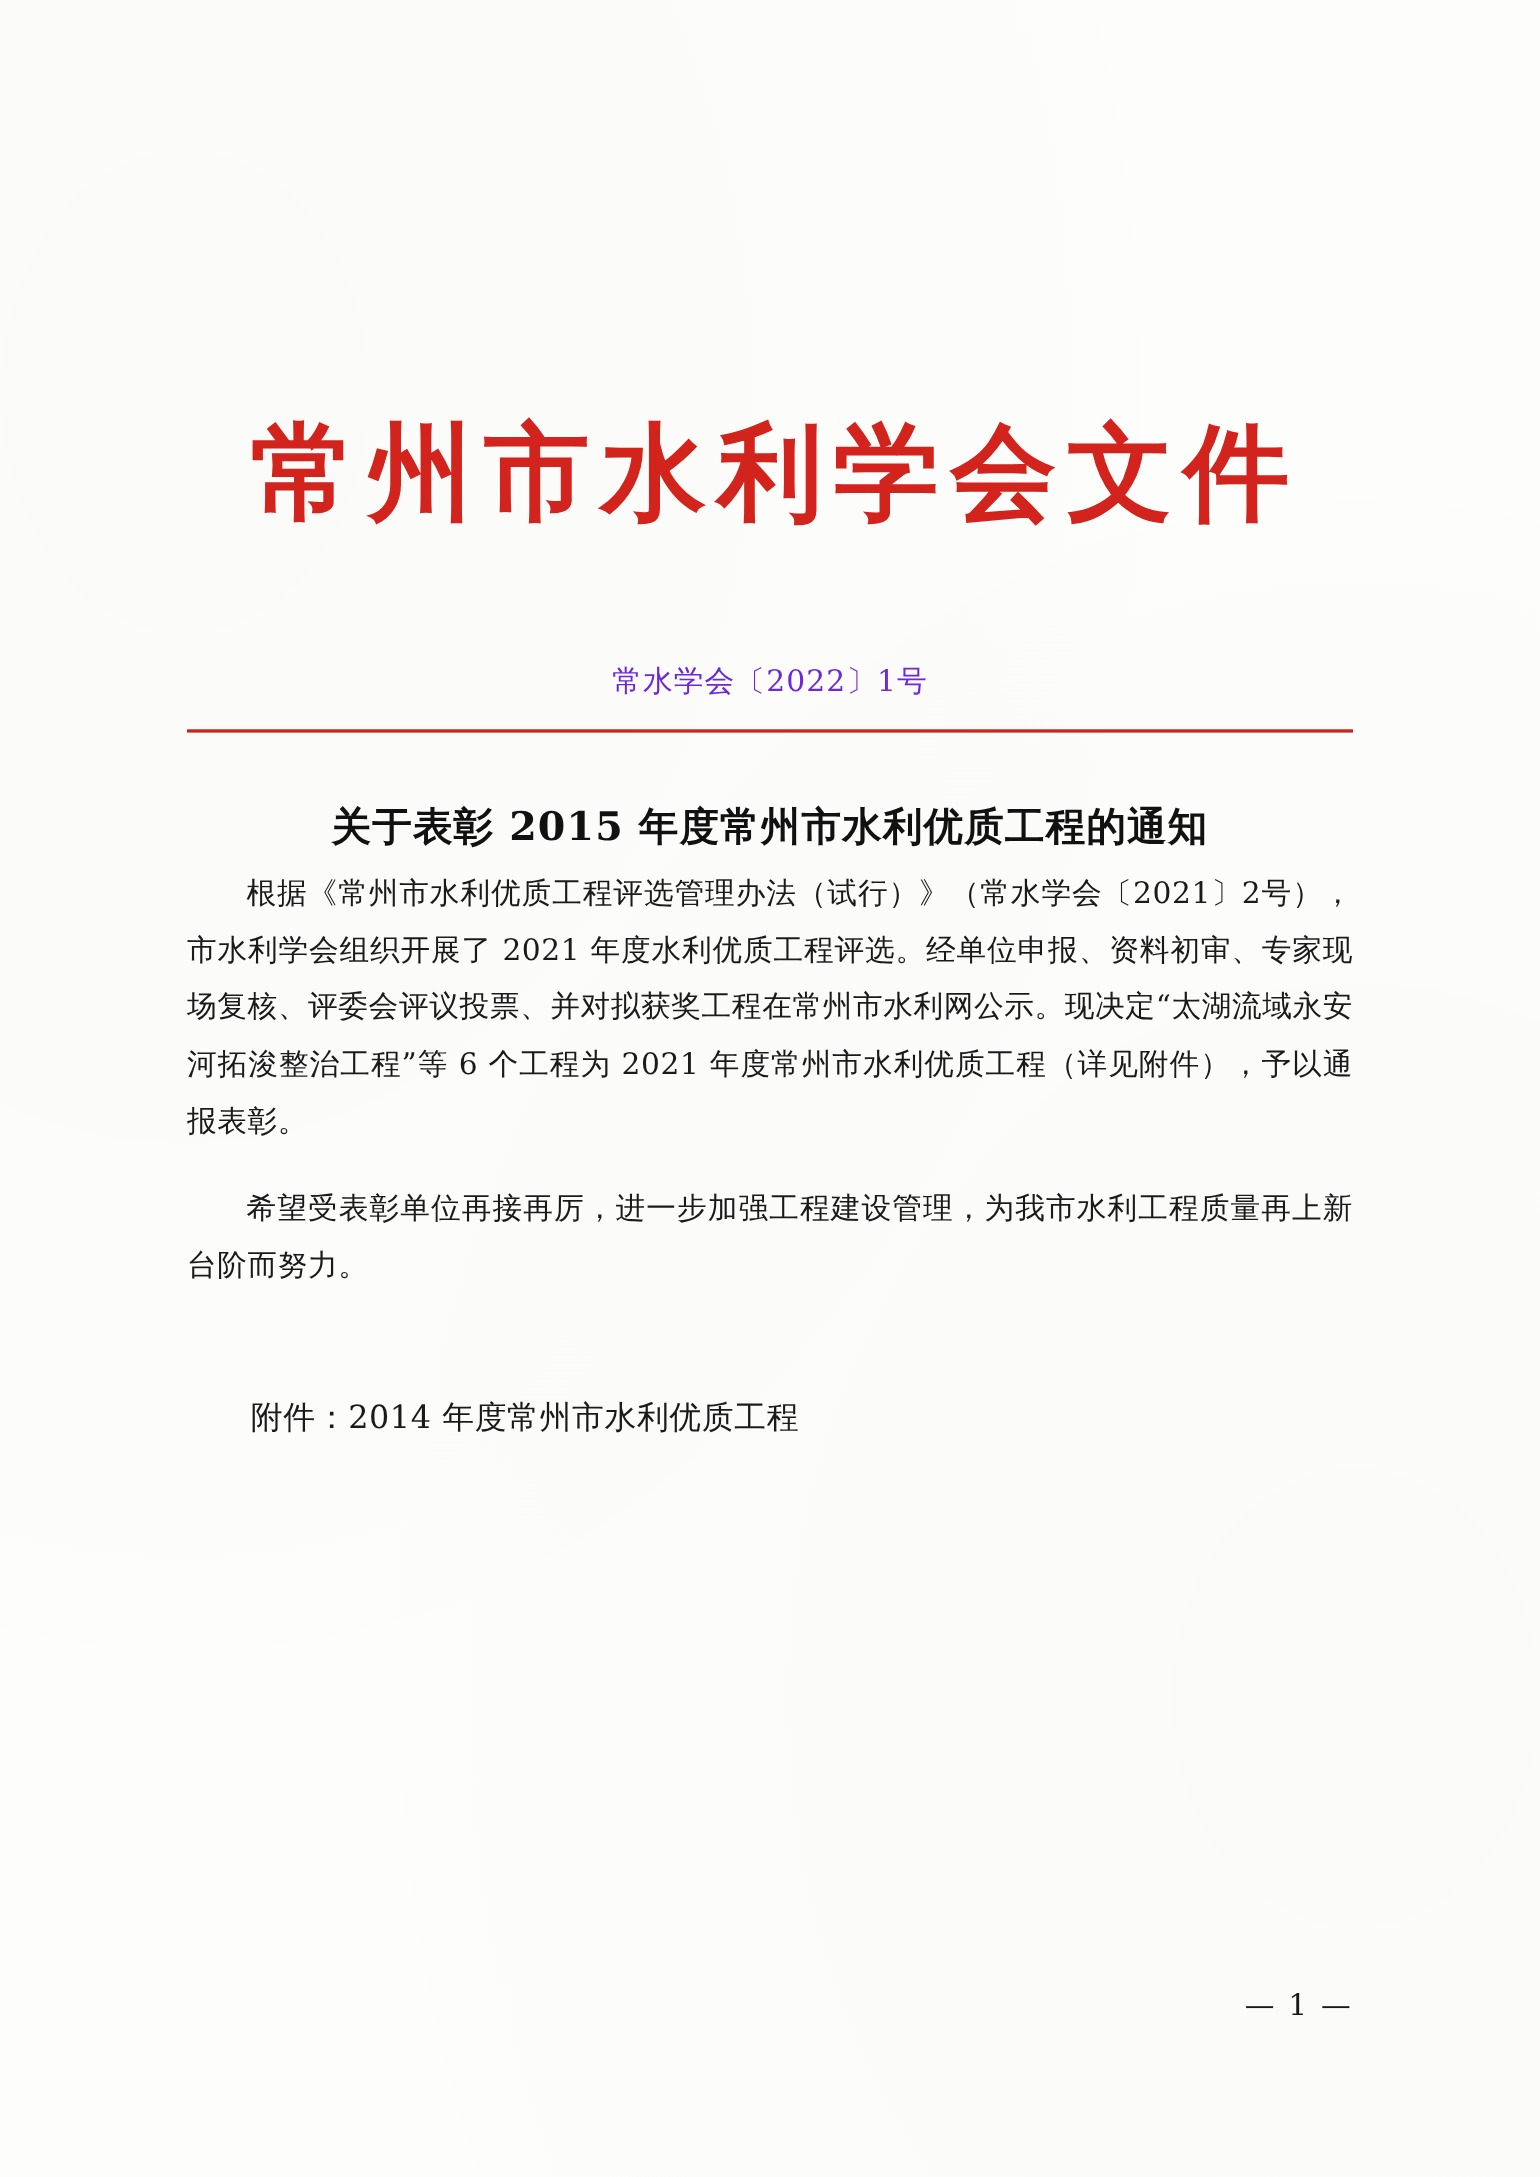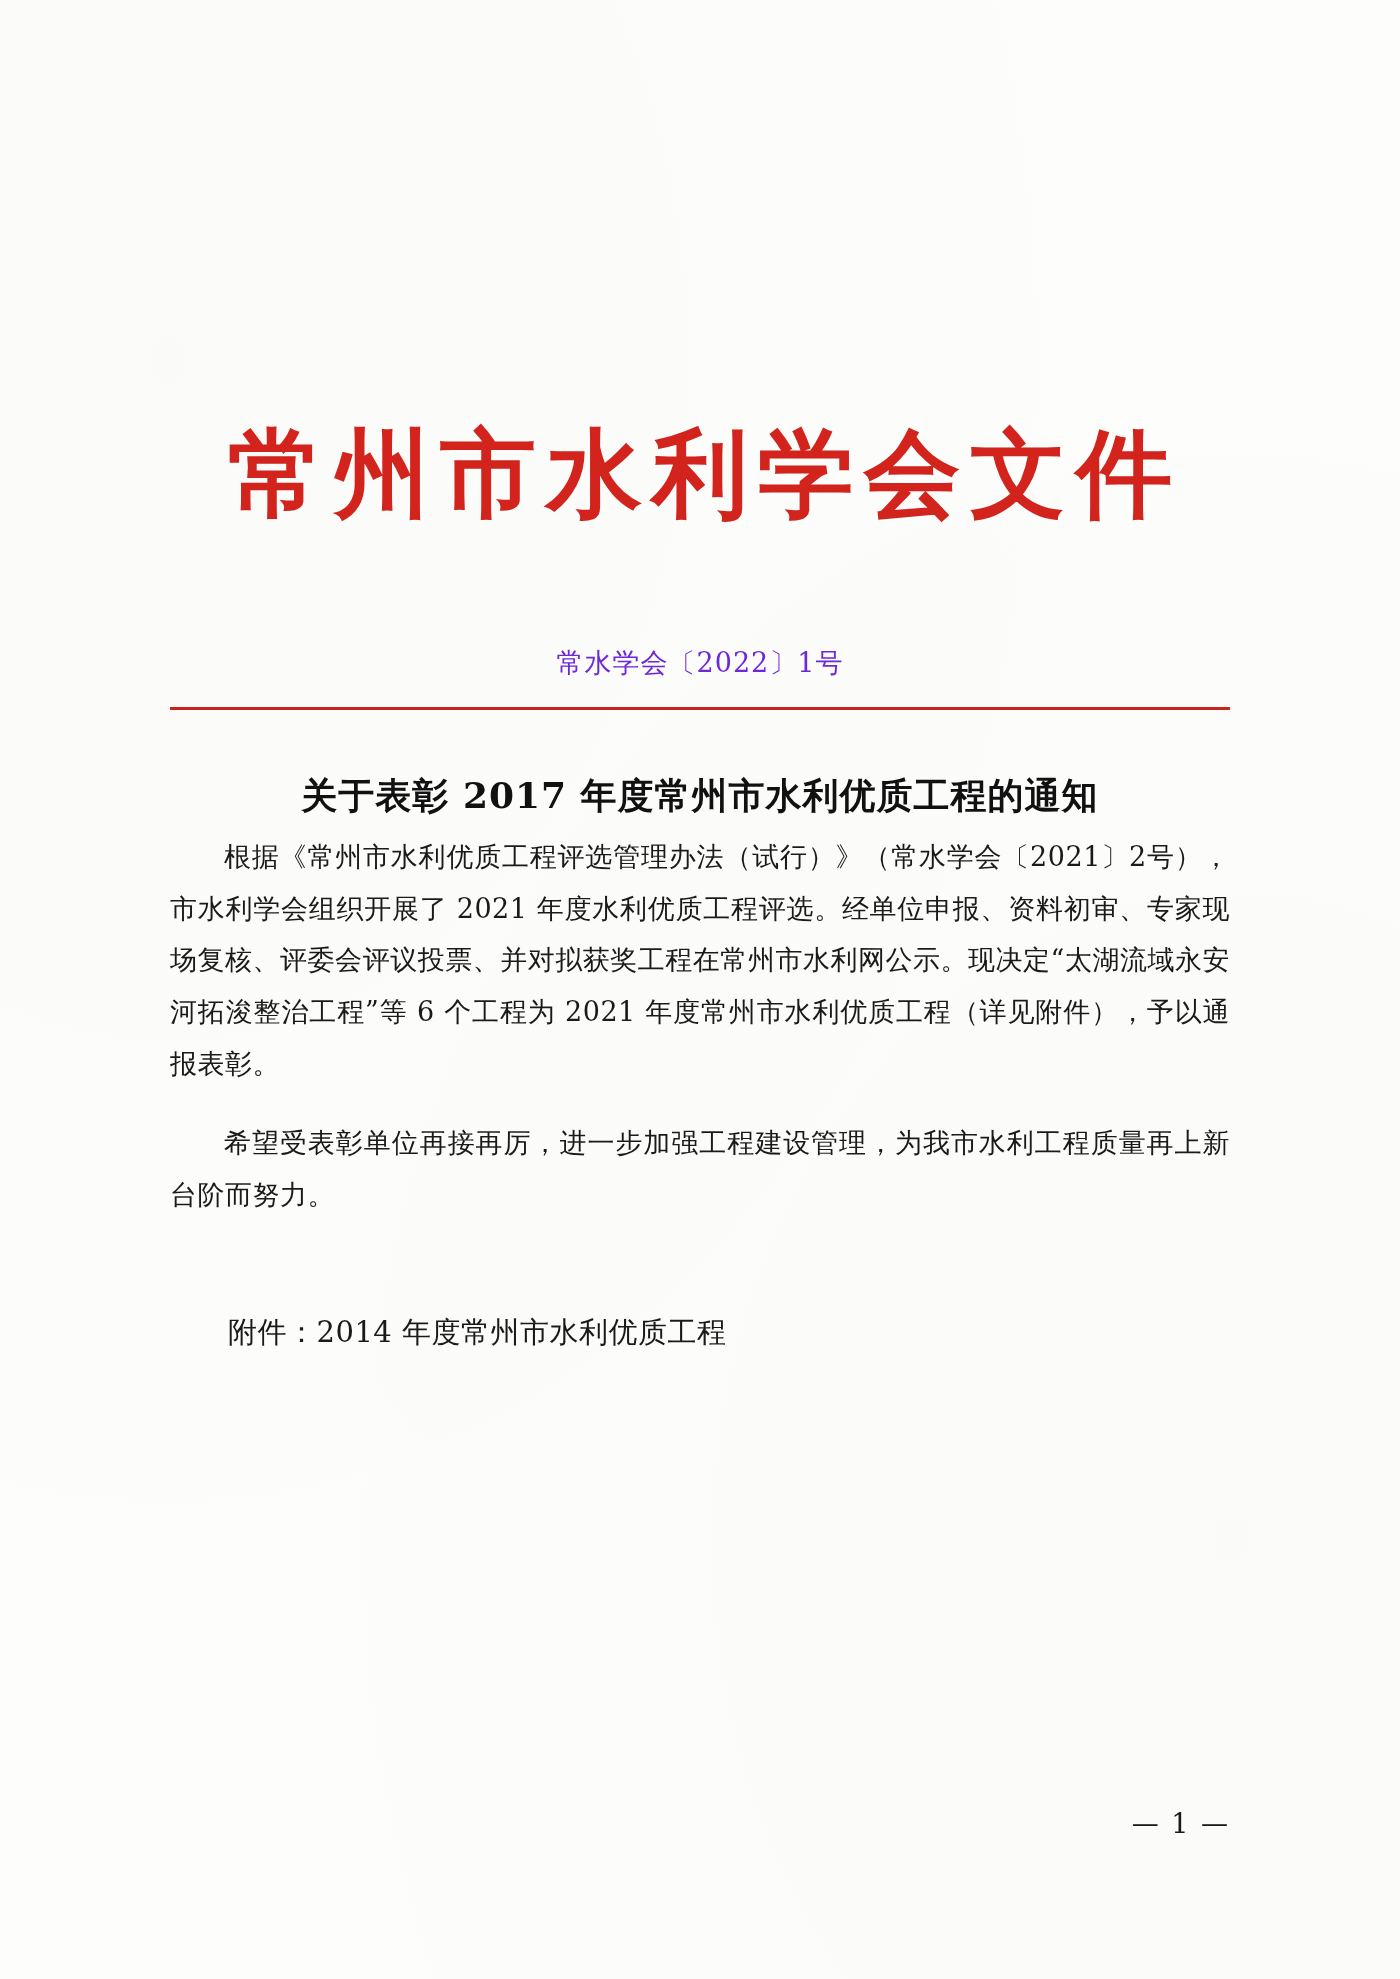--- a/index.html
+++ b/index.html
@@ -32,21 +32,20 @@
       radial-gradient(ellipse at 88% 78%, rgba(0,0,0,0.012), rgba(0,0,0,0) 60%);
     pointer-events: none;
   }
 
   .doc-body {
     position: absolute;
     left: 170px;
     right: 170px;
     top: 0;
     bottom: 0;
-    margin-top: 44px;
   }
 
   .masthead {
     margin-top: 380px;
     text-align: center;
     color: #d2241d;
     font-family: "DejaVu Serif", "Liberation Serif", serif;
     font-weight: bold;
     font-size: 96px;
     letter-spacing: 10px;
@@ -120,21 +119,21 @@
 
 <div class="page">
   <div class="doc-body">
 
     <div class="masthead" style="color: rgb(210, 36, 29);">常州市水利学会文件</div>
 
     <div class="doc-number">常水学会〔2022〕1号</div>
 
     <div class="red-rule" style="background: rgb(201, 36, 28);"></div>
 
-    <div class="title">关于表彰 2017 年度常州市水利优质工程的通知</div>
+    <div class="title">关于表彰 2015 年度常州市水利优质工程的通知</div>
 
 
     <p class="para">根据《常州市水利优质工程评选管理办法（试行）》（常水学会〔2021〕2号），市水利学会组织开展了 2021 年度水利优质工程评选。经单位申报、资料初审、专家现场复核、评委会评议投票、并对拟获奖工程在常州市水利网公示。现决定“太湖流域永安河拓浚整治工程”等 6 个工程为 2021 年度常州市水利优质工程（详见附件），予以通报表彰。</p>
 
     <p class="para gap">希望受表彰单位再接再厉，进一步加强工程建设管理，为我市水利工程质量再上新台阶而努力。</p>
 
     <div class="attachment">附件：2014 年度常州市水利优质工程</div>
 
   </div>
 

